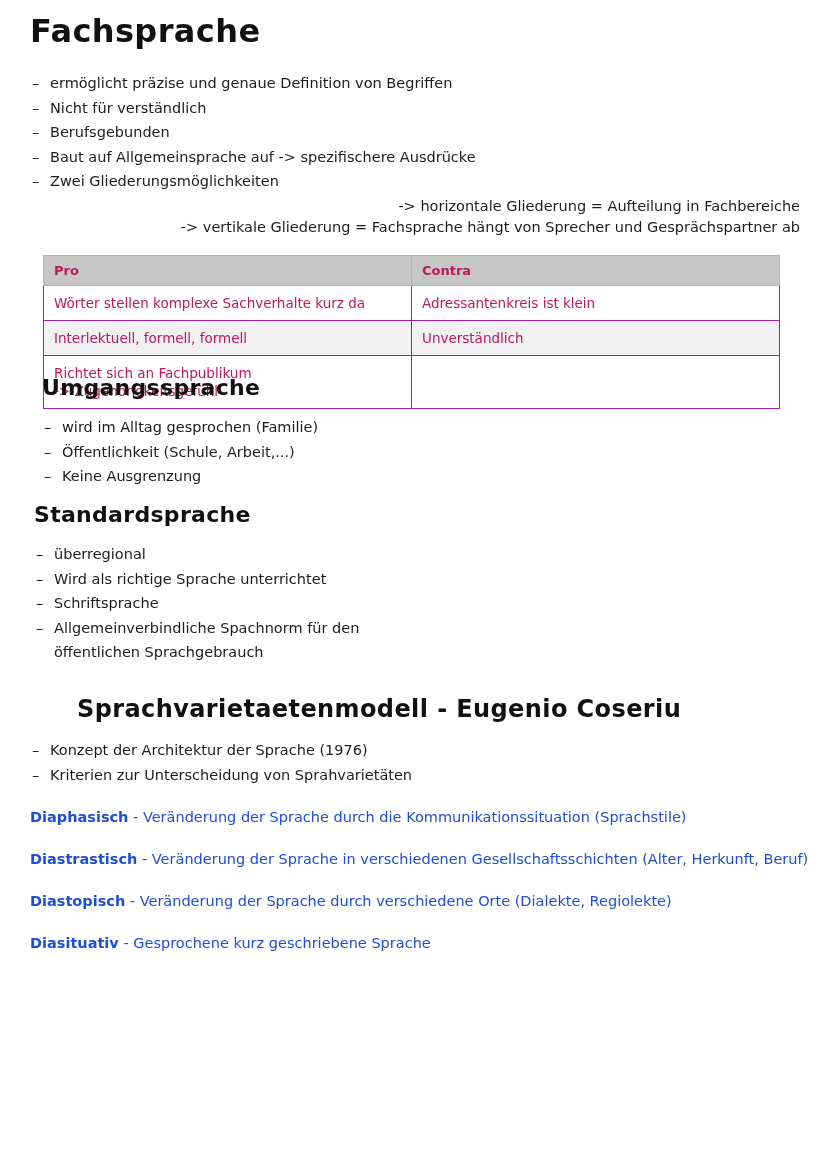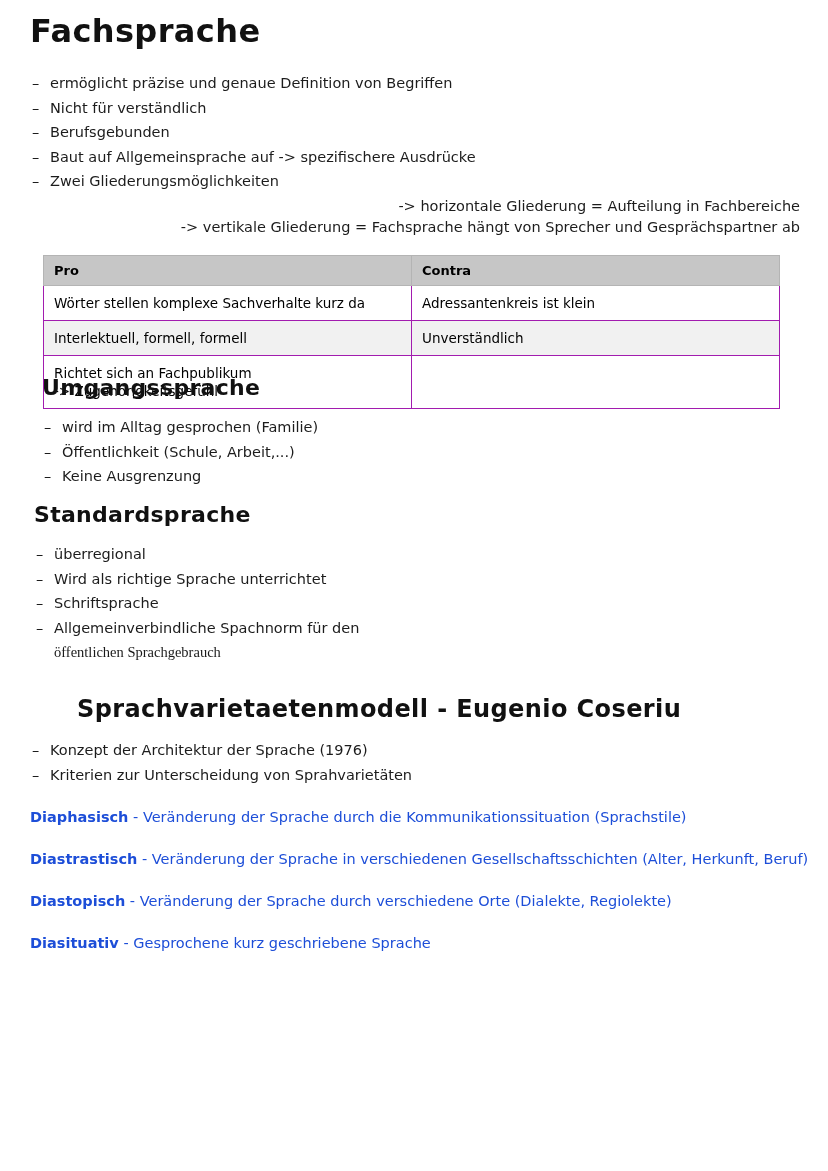--- a/index.html
+++ b/index.html
@@ -66,21 +66,21 @@
     white-space: nowrap;
     color: #1c1c1c;
     text-align: right;
   }
 
   
   table.pro-contra {
     border-collapse: collapse;
     width: 737px;
     font-size: 13.5px;
-    color: #000000;
+    color: #be185d;
   }
   table.pro-contra th {
     background: #c6c6c6;
     text-align: left;
     font-weight: bold;
     padding: 7px 10px;
     border: 1px solid #b4b4b4;
     font-size: 13px;
   }
   table.pro-contra td {
@@ -162,21 +162,21 @@
   </div>
 
   <div style="position:absolute; left:34px; top:502px; width:740px;">
     <h2 class="doc-h2">Standardsprache</h2>
     <ul class="bullets" style="margin-top:17px;">
       <li><span class="dash">–</span><span>überregional</span></li>
       <li><span class="dash">–</span><span>Wird als richtige Sprache unterrichtet</span></li>
       <li><span class="dash">–</span><span>Schriftsprache</span></li>
       <li><span class="dash">–</span><span>Allgemeinverbindliche Spachnorm für den</span></li>
     </ul>
-    <div style="margin-left:20px; font-size:14.5px; line-height:21px; margin-top:0;font-family:Liberation Serif, serif;">öffentlichen Sprachgebrauch</div>
+    <div style="margin-left:20px; font-size:14.5px; line-height:21px; margin-top:0;">öffentlichen Sprachgebrauch</div>
   </div>
 
   <div style="position:absolute; left:30px; top:695px; width:780px;">
     <h1 class="doc-h1" style="font-size:24px;margin-left:47px;">Sprachvarietaetenmodell - Eugenio Coseriu</h1>
     <ul class="bullets" style="margin-top:17px;">
       <li><span class="dash">–</span><span>Konzept der Architektur der Sprache (1976)</span></li>
       <li><span class="dash">–</span><span>Kriterien zur Unterscheidung von Sprahvarietäten</span></li>
     </ul>
 
     <div class="para" style="margin-top:20px;">

